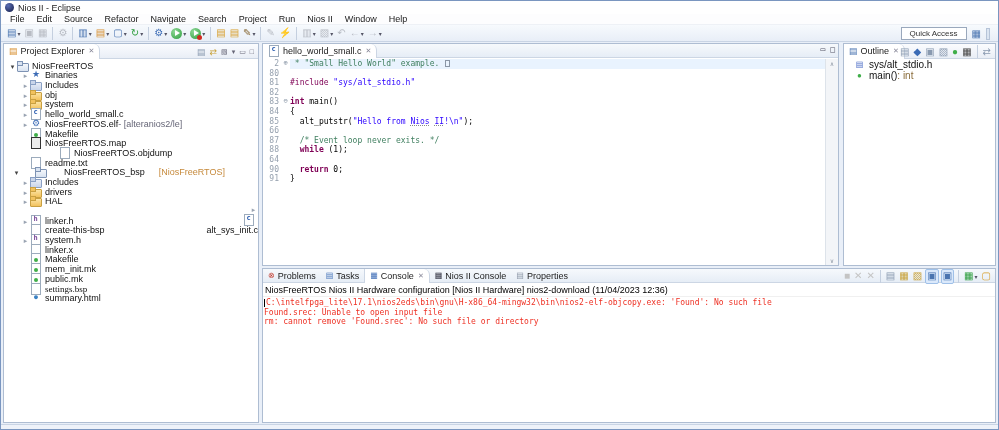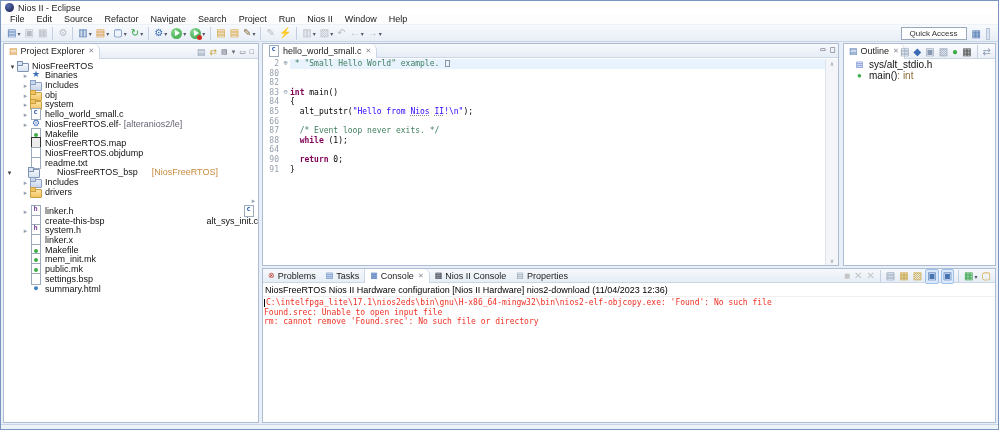--- a/index.html
+++ b/index.html
@@ -288,46 +288,51 @@
         <div class="trow" style="padding-left: 17px;">
           <span class="arrow"></span>
           <span class="tic mk"></span>
           <span class="tlabel">Makefile</span>
         </div>
         <div class="trow" style="padding-left: 17px;">
           <span class="arrow"></span>
           <span class="tic map"></span>
           <span class="tlabel">NiosFreeRTOS.map</span>
         </div>
-        <div class="trow" style="padding-left: 17px;">
+        <div class="trow" style="padding-left: 17px; margin-left: 29px;">
           <span class="arrow"></span>
           <span class="tic file"></span>
           <span class="tlabel">NiosFreeRTOS.objdump</span>
         </div>
         <div class="trow" style="padding-left: 17px;">
           <span class="arrow"></span>
           <span class="tic file"></span>
           <span class="tlabel">readme.txt</span>
         </div>
-        <div class="trow" style="padding-left: 1px; gap: 14px;">
+        <div class="trow" style="padding-left: 8px; gap: 14px;">
           <span class="arrow open">▾</span>
           <span class="tic proj"></span>
           <span class="tlabel">NiosFreeRTOS_bsp</span>
           <span class="tlabel tsfx orange"> [NiosFreeRTOS]</span>
         </div>
         <div class="trow" style="padding-left: 17px;">
           <span class="arrow">▸</span>
           <span class="tic inc"></span>
           <span class="tlabel">Includes</span>
         </div>
         <div class="trow" style="padding-left: 17px;">
           <span class="arrow">▸</span>
           <span class="tic folder"></span>
           <span class="tlabel">drivers</span>
         </div>
+        <div class="trow" style="padding-left: 17px;">
+          <span class="arrow">▸</span>
+          <span class="tic folder"></span>
+          <span class="tlabel">HAL</span>
+        </div>
         <div class="trow" style="padding-left: 17px; flex-direction: column;">
           <span class="arrow">▸</span>
           <span class="tic cfile"></span>
           <span class="tlabel">alt_sys_init.c</span>
         </div>
         <div class="trow" style="padding-left: 17px;">
           <span class="arrow">▸</span>
           <span class="tic hfile"></span>
           <span class="tlabel">linker.h</span>
         </div>
@@ -354,21 +359,21 @@
         <div class="trow" style="padding-left: 17px;">
           <span class="arrow"></span>
           <span class="tic mk"></span>
           <span class="tlabel">mem_init.mk</span>
         </div>
         <div class="trow" style="padding-left: 17px;">
           <span class="arrow"></span>
           <span class="tic mk"></span>
           <span class="tlabel">public.mk</span>
         </div>
-        <div class="trow" style="padding-left: 17px;">
+        <div class="trow" style="padding-left: 17px; font-family: Liberation Serif, serif;">
           <span class="arrow"></span>
           <span class="tic file"></span>
           <span class="tlabel">settings.bsp</span>
         </div>
         <div class="trow" style="padding-left: 17px;">
           <span class="arrow"></span>
           <span class="tic glyph" style="color: rgb(59, 130, 196);">●</span>
           <span class="tlabel">summary.html</span>
         </div>
       </div>
@@ -391,20 +396,25 @@
           <span class="num">2</span>
           <span class="fold">⊕</span>
           <span class="body"><span class="s-cm"> * "Small Hello World" example. </span><span class="foldbox"></span></span>
         </div>
         <div class="cl">
           <span class="num">80</span>
           <span class="fold"></span>
           <span class="body"></span>
         </div>
         <div class="cl">
+          <span class="num">81</span>
+          <span class="fold"></span>
+          <span class="body"><span class="s-pp">#include</span><span class="s-pl"> </span><span class="s-str">"sys/alt_stdio.h"</span></span>
+        </div>
+        <div class="cl">
           <span class="num">82</span>
           <span class="fold"></span>
           <span class="body"></span>
         </div>
         <div class="cl">
           <span class="num">83</span>
           <span class="fold">⊖</span>
           <span class="body"><span class="s-kw">int</span><span class="s-pl"> main()</span></span>
         </div>
         <div class="cl">

